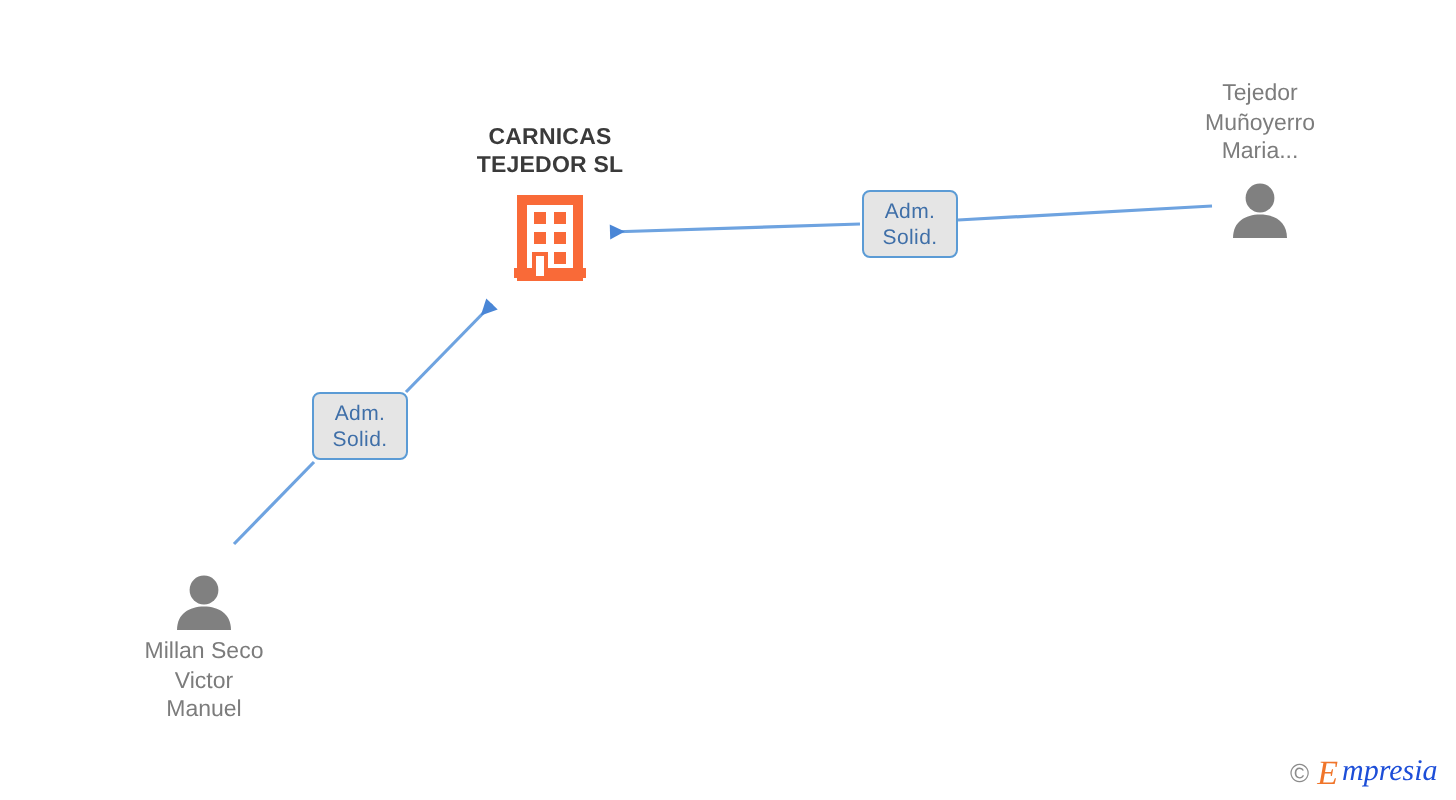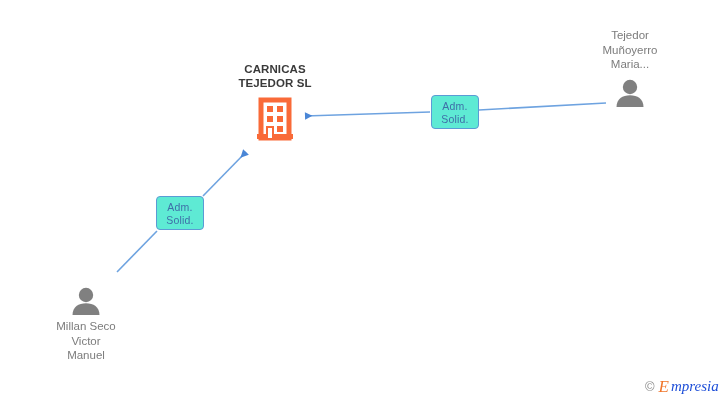--- a/index.html
+++ b/index.html
@@ -66,35 +66,35 @@
     line-height: 14.5px;
     color: #7c7c7c;
     white-space: pre-line;
     margin-top: 4px;
   }
   #person-top-right {
     left: 560px;
     top: 28px;
   }
   #person-top-right .person-label {
-    margin-top: 0;
+    margin-top: 12px;
     margin-bottom: 5px;
   }
   #person-bottom-left {
-    left: 16px;
+    left: 32px;
     top: 285px;
     text-align: center;
   }
 
   
   .rel-label {
     position: absolute;
     border: 1.4px solid #5b9bd5;
     border-radius: 4px;
-    background: #5eead4;
+    background: #e5e5e5;
     color: #3f6fa8;
     font-size: 10.5px;
     line-height: 13px;
     text-align: center;
     padding: 4px 6px 5px 6px;
     box-sizing: border-box;
     white-space: pre-line;
     letter-spacing: 0.2px;
   }
   #rel-label-top {

